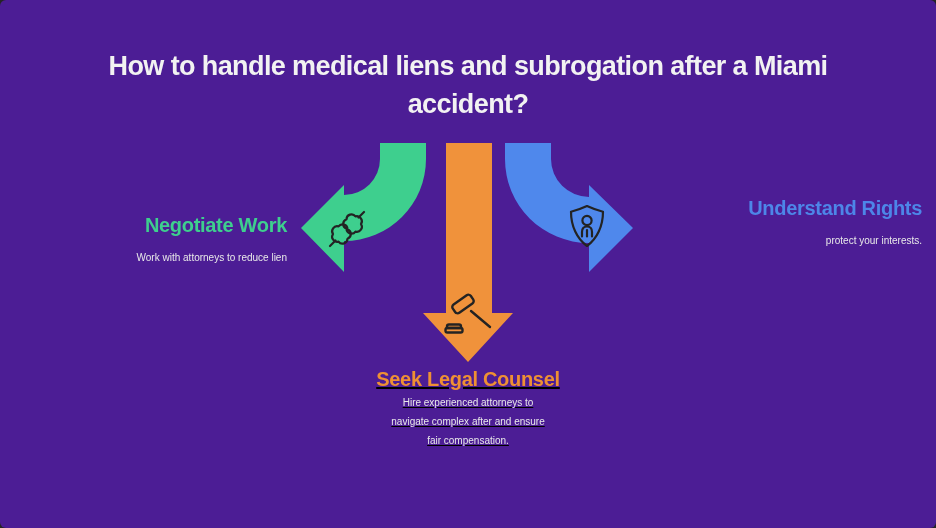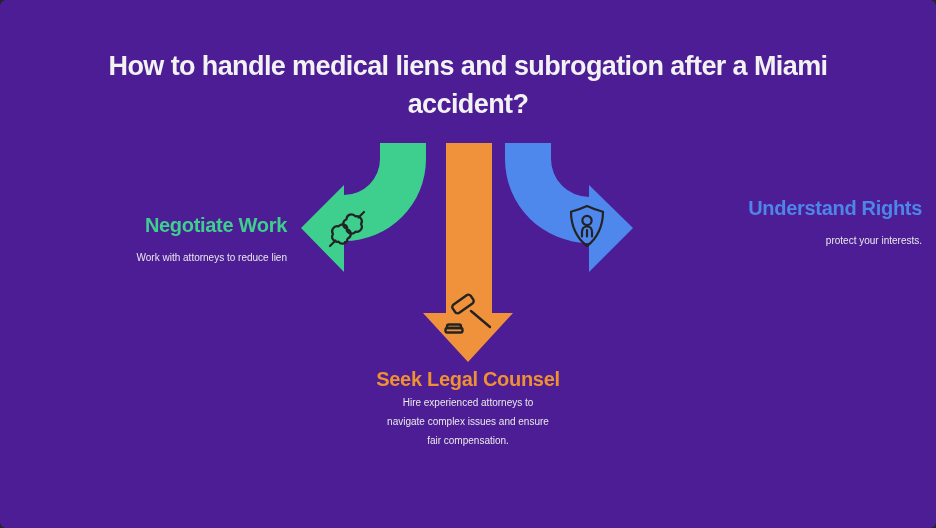--- a/index.html
+++ b/index.html
@@ -63,20 +63,21 @@
     top: 196px;
     left: 650px;
     width: 272px;
     text-align: right;
   }
   .block-bottom {
     top: 367px;
     left: 0;
     right: 0;
     text-align: center;
+    text-decoration: underline;
   }
   .block-bottom p {
     width: 300px;
     margin-left: auto;
     margin-right: auto;
     margin-top: 2px;
   }
   .accent-green  { color: #3ECF8E; }
   .accent-orange { color: #EF9033; }
   .accent-blue   { color: #4D86E8; }
@@ -134,18 +135,18 @@
     <h2 class="accent-blue">Understand Rights</h2>
     <p>
       <span class="line">protect your interests.</span>
     </p>
   </div>
 
   <div class="step-block block-bottom">
     <h2 class="accent-orange">Seek Legal Counsel</h2>
     <p>
       <span class="line">Hire experienced attorneys to</span>
-      <span class="line">navigate complex issues and ensure</span>
+      <span class="line">navigate complex after and ensure</span>
       <span class="line">fair compensation.</span>
     </p>
   </div>
 
 </div>
 
 </body></html>

